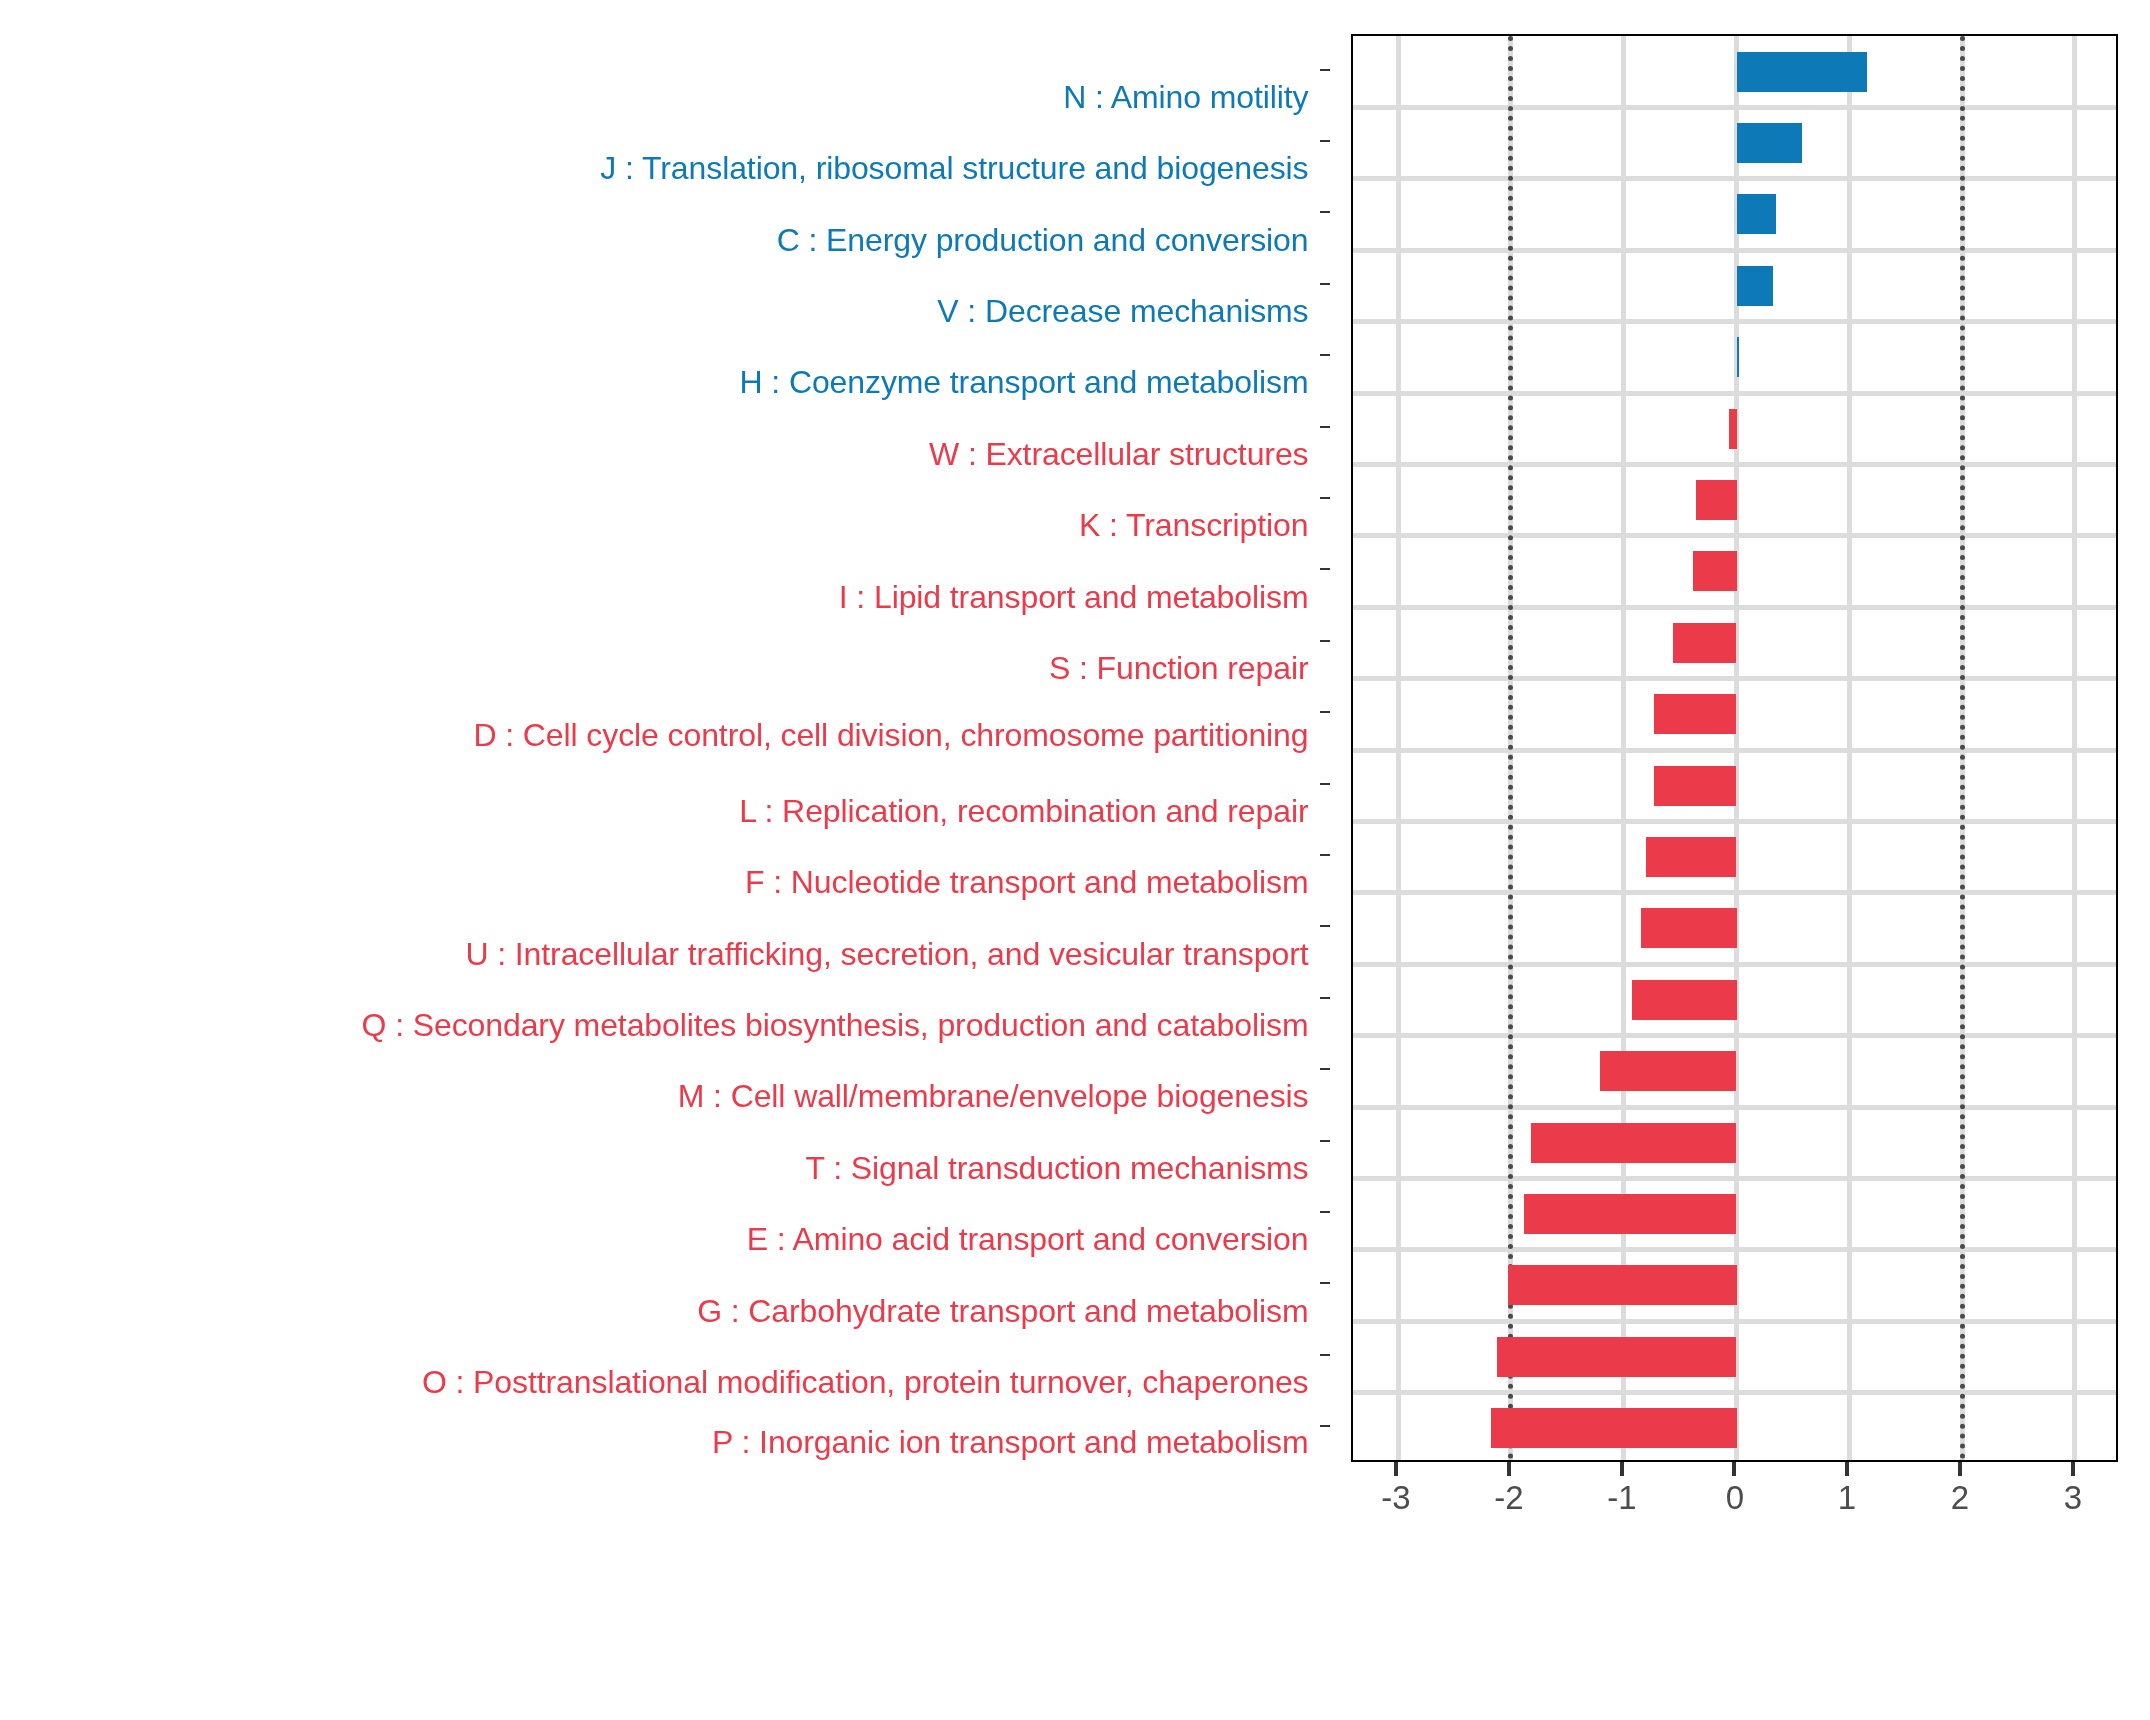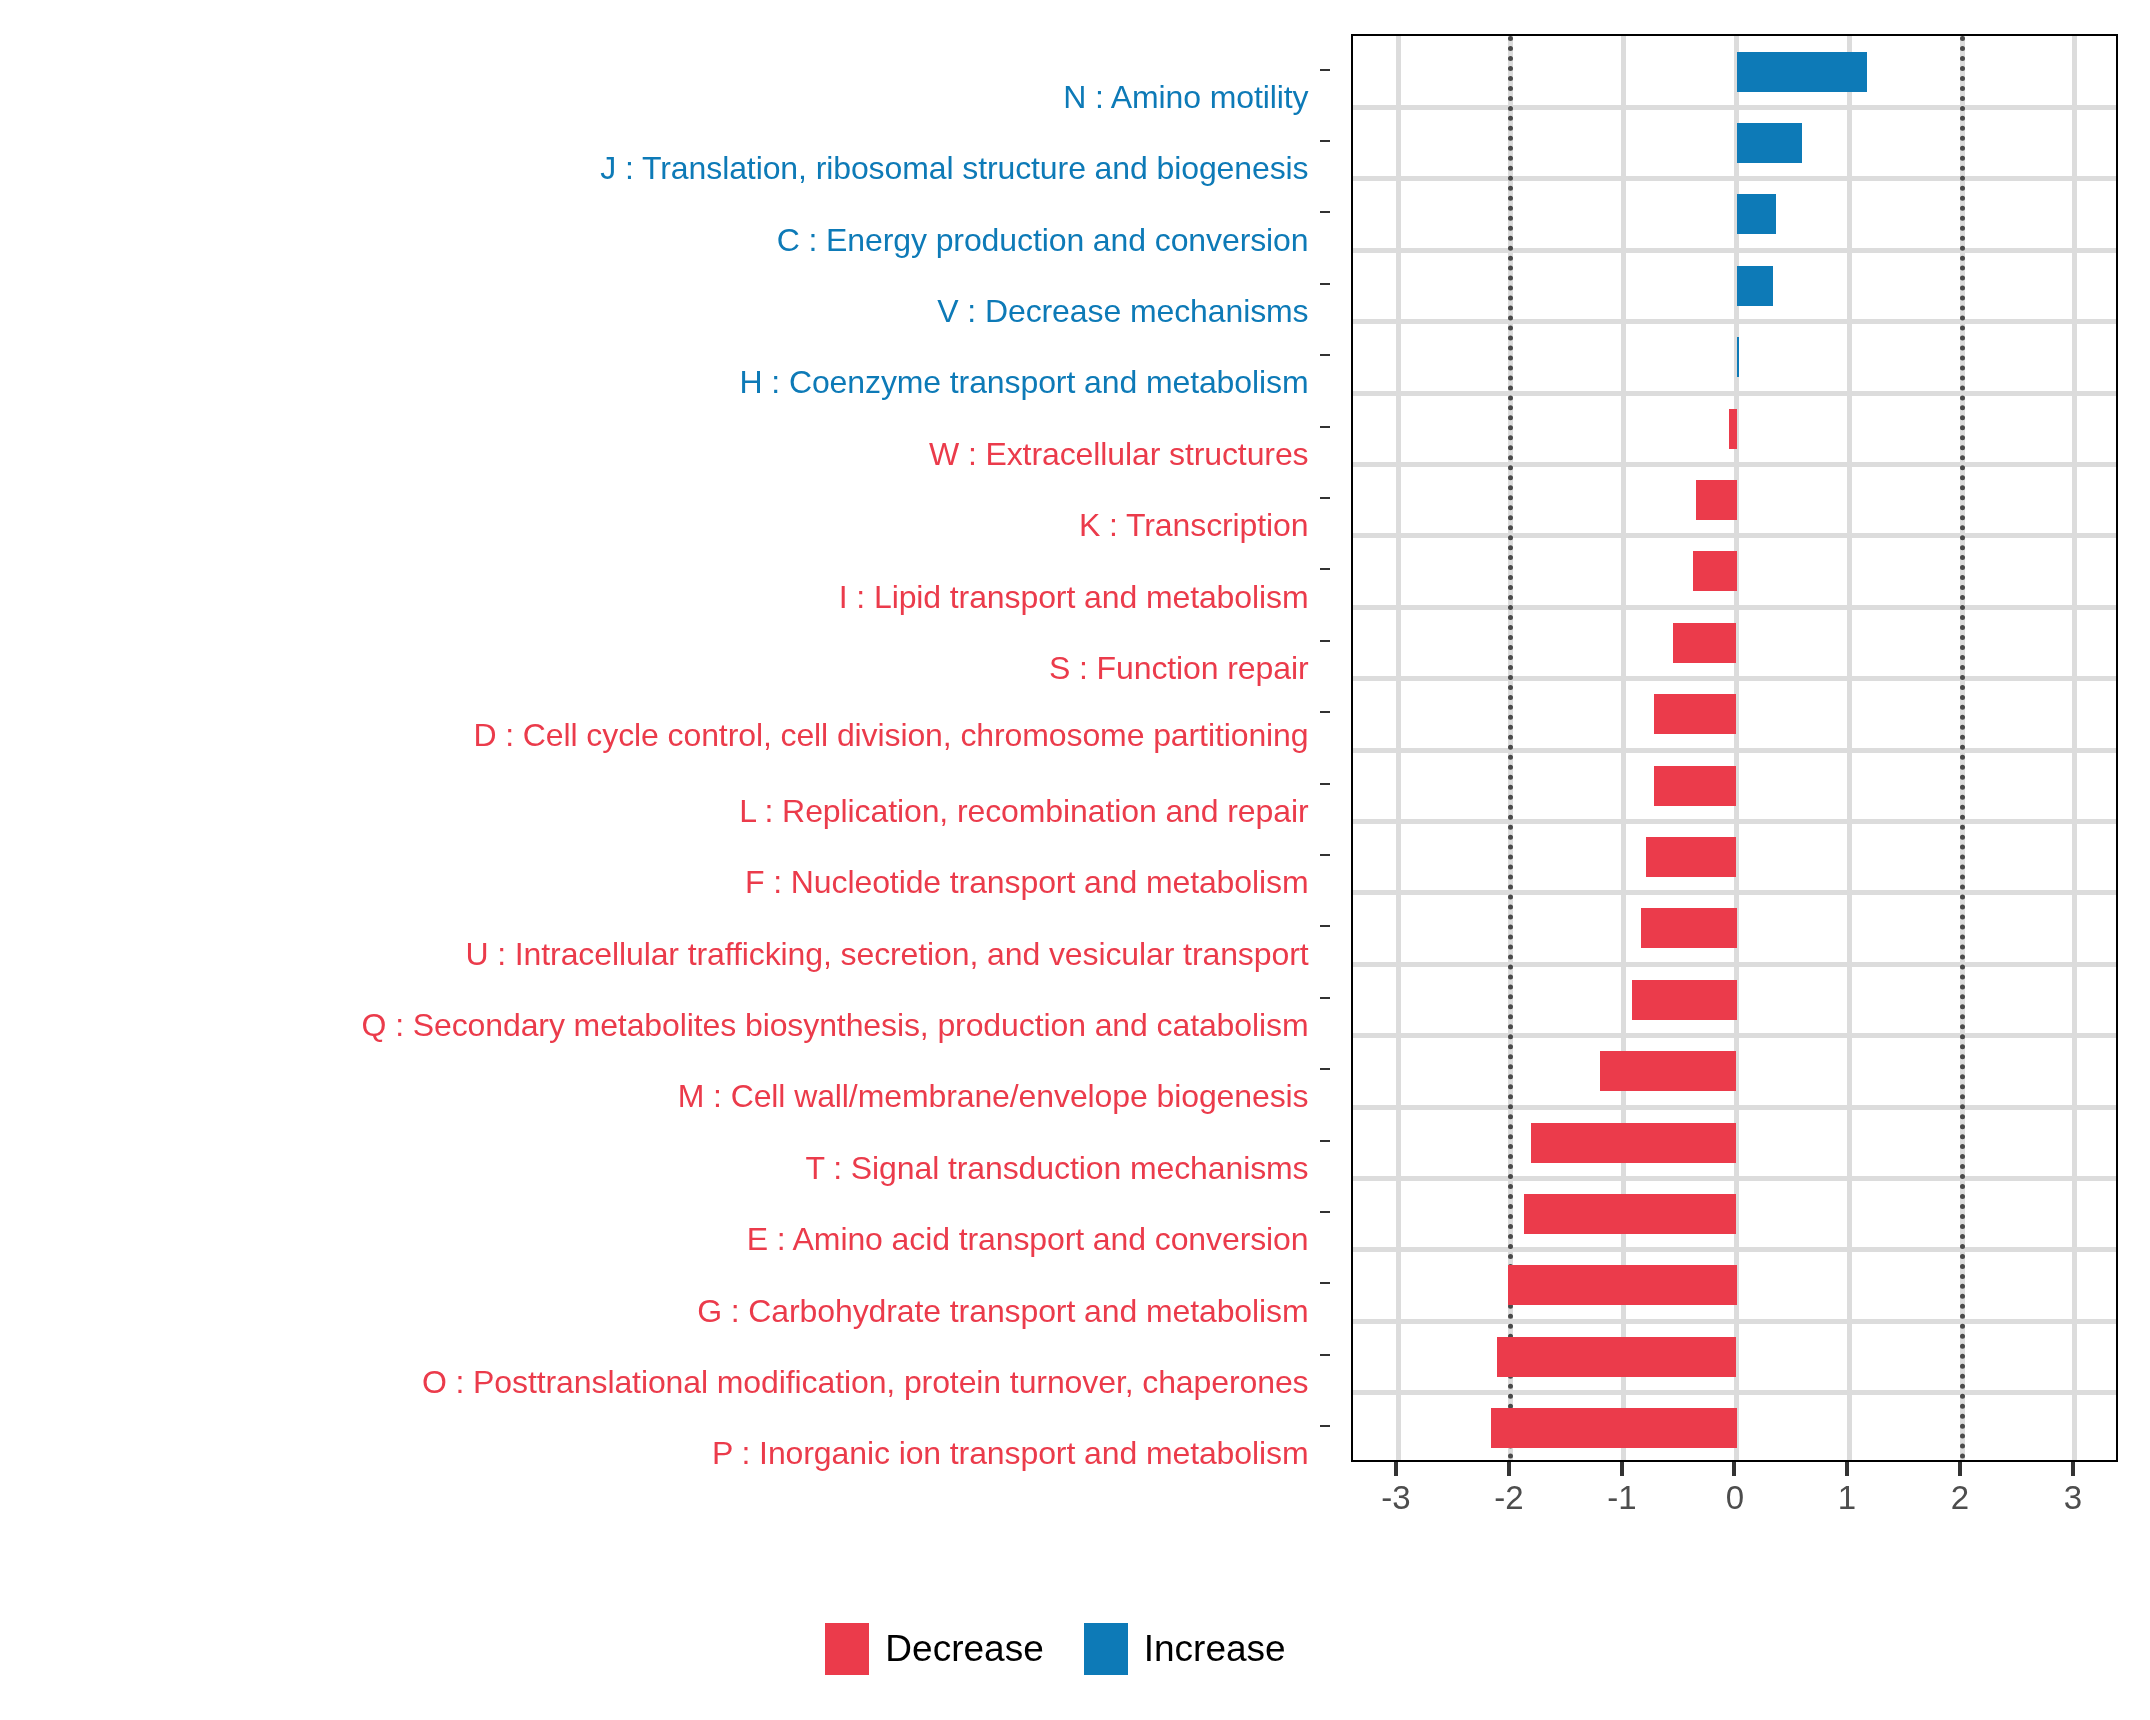--- a/index.html
+++ b/index.html
@@ -79,21 +79,21 @@
       <div class="ylabel yl-dec" style="top: 1035px; padding-right: 21.5px;"><span style="vertical-align: middle; line-height: 1; position: relative; top: 10.8px;">M : Cell wall/membrane/envelope biogenesis</span></div>
       <div class="ytick" style="right: 0px; top: 1034px;"></div>
       <div class="ylabel yl-dec" style="top: 1107px; padding-right: 21.5px;"><span style="vertical-align: middle; line-height: 1; position: relative; top: 10.8px;">T : Signal transduction mechanisms</span></div>
       <div class="ytick" style="right: 0px; top: 1106px;"></div>
       <div class="ylabel yl-dec" style="top: 1178px; padding-right: 21.5px;"><span style="vertical-align: middle; line-height: 1; position: relative; top: 10.8px;">E : Amino acid transport and conversion</span></div>
       <div class="ytick" style="right: 0px; top: 1177px;"></div>
       <div class="ylabel yl-dec" style="top: 1250px; padding-right: 21.5px;"><span style="vertical-align: middle; line-height: 1; position: relative; top: 10.8px;">G : Carbohydrate transport and metabolism</span></div>
       <div class="ytick" style="right: 0px; top: 1248px;"></div>
       <div class="ylabel yl-dec" style="top: 1321px; padding-right: 21.5px;"><span style="vertical-align: middle; line-height: 1; position: relative; top: 10.8px;">O : Posttranslational modification, protein turnover, chaperones</span></div>
       <div class="ytick" style="right: 0px; top: 1320px;"></div>
-      <div class="ylabel yl-dec" style="top: 1392px; padding-right: 21.5px;"><span style="vertical-align: middle; line-height: 1; position: relative; top: 11px;">P : Inorganic ion transport and metabolism</span></div>
+      <div class="ylabel yl-dec" style="top: 1392px; padding-right: 21.5px;"><span style="vertical-align: middle; line-height: 1; position: relative; top: 0;">P : Inorganic ion transport and metabolism</span></div>
       <div class="ytick" style="right: 0px; top: 1391px;"></div>
     </div>
 
   <div id="panel">
       <div class="grid-h" style="top: 69px;"></div>
       <div class="grid-h" style="top: 140px;"></div>
       <div class="grid-h" style="top: 212px;"></div>
       <div class="grid-h" style="top: 283px;"></div>
       <div class="grid-h" style="top: 355px;"></div>
       <div class="grid-h" style="top: 426px;"></div>
@@ -152,25 +152,15 @@
       <div class="xticklabel" style="left: 384px;">0</div>
       <div class="xtick" style="left: 494px;"></div>
       <div class="xticklabel" style="left: 496px;">1</div>
       <div class="xtick" style="left: 607px;"></div>
       <div class="xticklabel" style="left: 609px;">2</div>
       <div class="xtick" style="left: 720px;"></div>
       <div class="xticklabel" style="left: 722px;">3</div>
     </div>
 
 
-  <div id="legend">
-      <div class="legend-item">
-        <div class="legend-swatch" style="background: rgb(235, 59, 75);"></div>
-        <div class="legend-text">Decrease</div>
-      </div>
-      <div class="legend-item">
-        <div class="legend-swatch" style="background: rgb(13, 122, 183);"></div>
-        <div class="legend-text">Increase</div>
-      </div>
-    </div>
 
 </div>
 
 
 </body></html>

